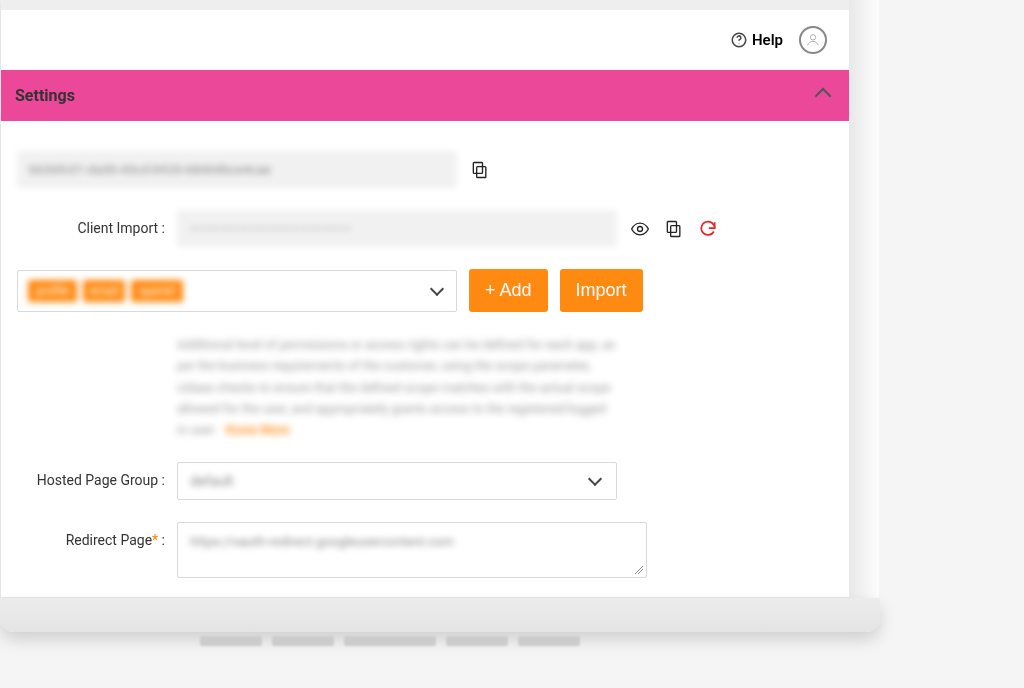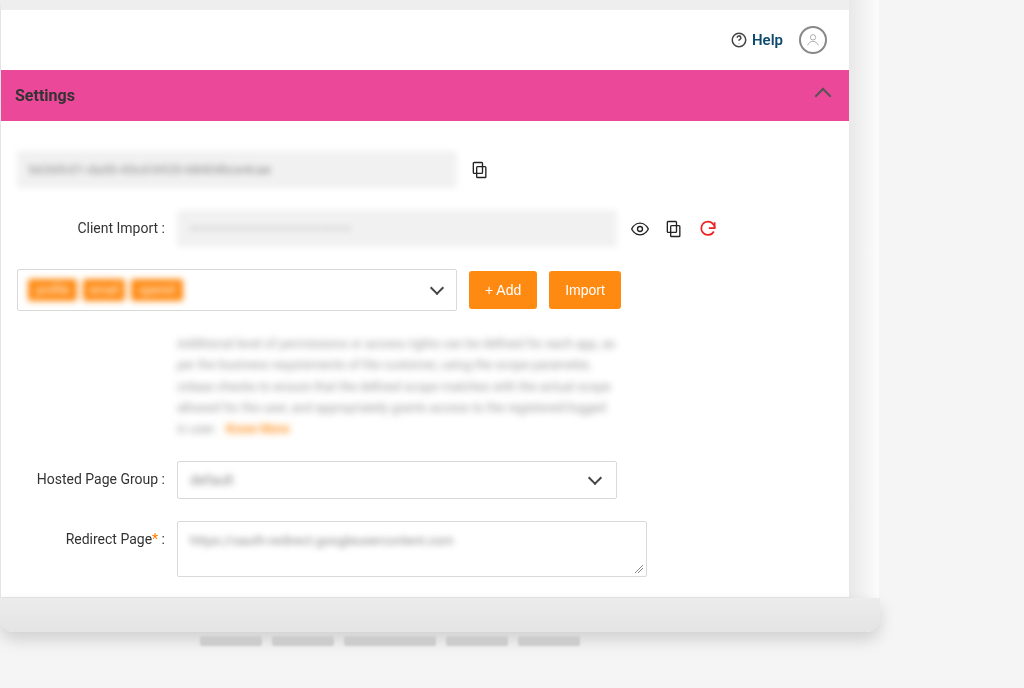--- a/index.html
+++ b/index.html
@@ -38,21 +38,21 @@
     padding: 0 22px;
     gap: 16px;
     border-bottom: 0;
   }
   .help {
     display: inline-flex;
     align-items: center;
     gap: 4px;
     font-weight: 600;
     font-size: 15px;
-    color: #0c4a6e;
+    color: #000000;
     cursor: pointer;
   }
   .help svg { width: 18px; height: 18px; stroke: #444; }
   .avatar {
     width: 28px; height: 28px;
     border: 2px solid #888;
     border-radius: 50%;
     display: inline-flex; align-items: center; justify-content: center;
   }
   .avatar svg { width: 16px; height: 16px; stroke: #888; fill: none; }
@@ -154,21 +154,21 @@
     margin-right: 4px;
     margin-top: -4px;
   }
 
   .btn {
     background: #ff8a12;
     color: #fff;
     border: none;
     border-radius: 3px;
     padding: 11px 16px;
-    font-size: 14px;
+    font-size: 18px;
     cursor: pointer;
     white-space: nowrap;
   }
 
   .help-text {
     width: 440px;
     font-size: 12.5px;
     color: #9a9a9a;
     line-height: 1.7;
     filter: blur(3.5px);

